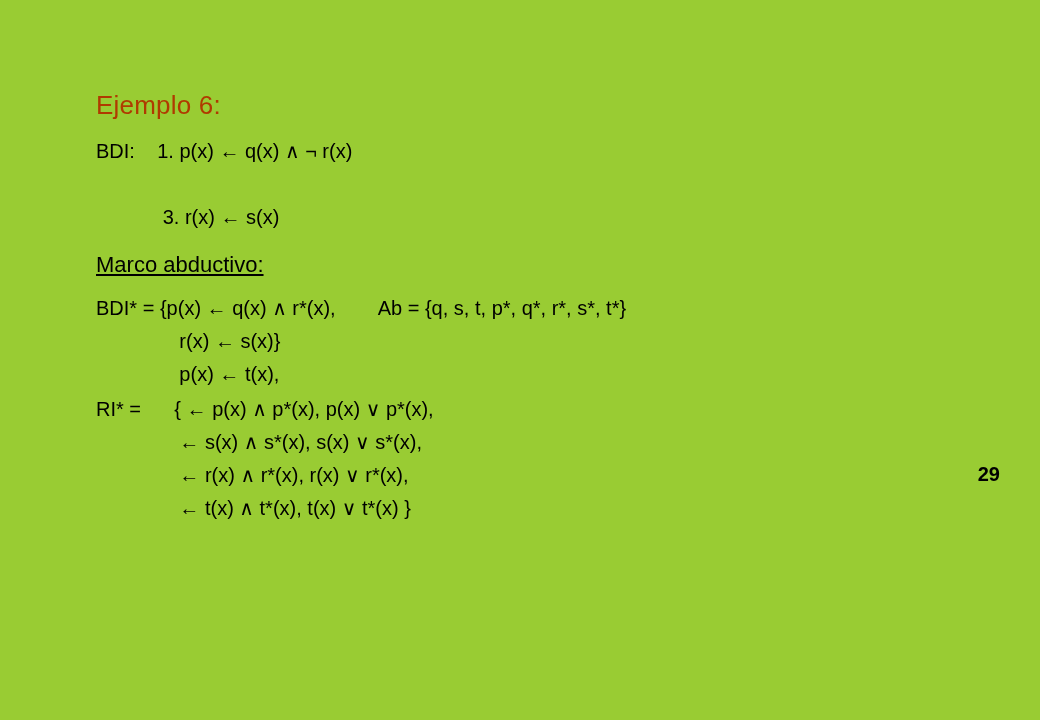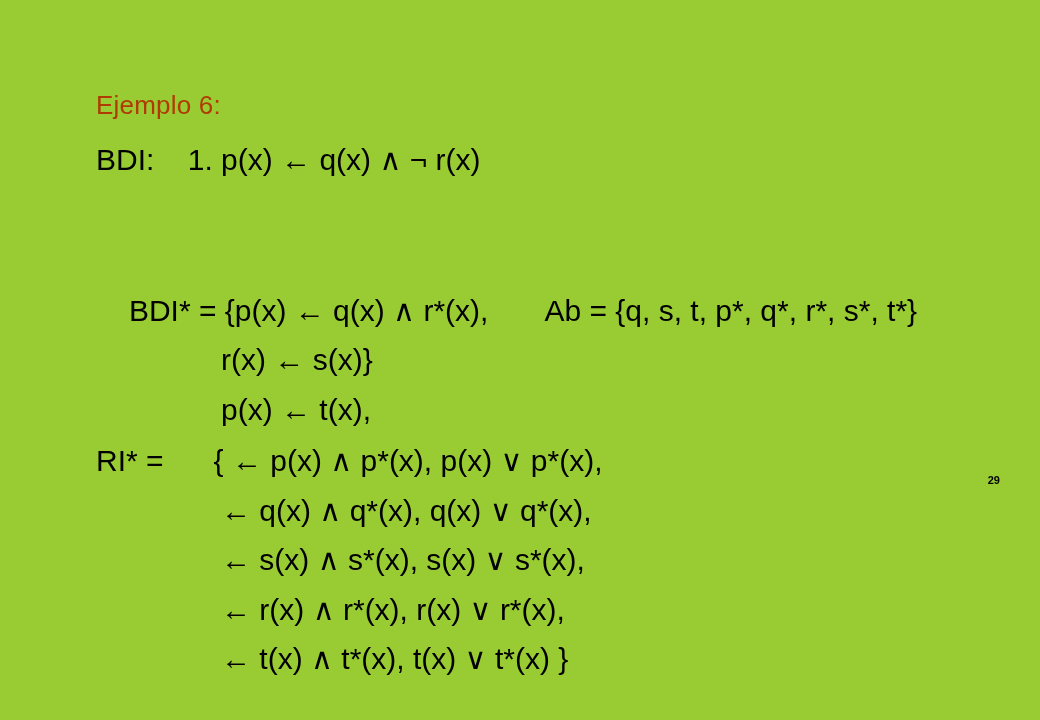--- a/index.html
+++ b/index.html
@@ -19,72 +19,71 @@
     height: 504px;
     padding: 90px 90px 0 96px;
   }
   .title {
     font-size: 26px;
     color: #b03a00;
     margin-bottom: 14px;
     letter-spacing: 0.2px;
   }
   .line {
-    font-size: 30px;
+    font-size: 20px;
     line-height: 1.65;
     white-space: pre;
   }
   .section {
     font-size: 22px;
     text-decoration: underline;
     margin: 18px 0 14px 0;
   }
   .row {
     display: flex;
     align-items: baseline;
-    justify-content: center;
   }
   .col-right {
-    margin-left: 56px;
+    margin-left: 42px;
   }
   .pagenum {
     position: absolute;
     right: 40px;
     bottom: 18px;
-    font-size: 11px;
+    font-size: 20px;
     font-weight: bold;
   }
   .block { margin-bottom: 2px; }
   .sp1 { }
 </style>
 </head>
 <body>
 
 <div class="slide">
 
   <div class="title">Ejemplo 6:</div>
 
   <div class="block">
     <div class="line"><span>BDI:</span><span>    </span><span>1. p(x) ← q(x) ∧ ¬ r(x)</span></div>
     <div class="line"><span>        </span><span>    </span></div>
-    <div class="line"><span>        </span><span>    </span></div>
+    <div class="line"><span>        </span><span>    </span><span>3. r(x) ← s(x)</span></div>
   </div>
 
+  <div class="section">Marco abductivo:</div>
 
   <div class="block">
     <div class="row">
       <div class="line">BDI* = {p(x) ← q(x) ∧ r*(x),</div>
       <div class="line col-right">Ab = {q, s, t, p*, q*, r*, s*, t*}</div>
     </div>
     <div class="line"><span>               </span><span>r(x) ← s(x)}</span></div>
     <div class="line"><span>               </span><span>p(x) ← t(x),</span></div>
   </div>
 
   <div class="block sp1">
     <div class="line">RI* =      { ← p(x) ∧ p*(x), p(x) ∨ p*(x),</div>
-    <div class="line"><span>               </span><span>← q(x) ∧ q*(x), q(x) ∨ q*(x),</span></div>
     <div class="line"><span>               </span><span>← s(x) ∧ s*(x), s(x) ∨ s*(x),</span></div>
     <div class="line"><span>               </span><span>← r(x) ∧ r*(x), r(x) ∨ r*(x),</span></div>
     <div class="line"><span>               </span><span>← t(x) ∧ t*(x), t(x) ∨ t*(x) }</span></div>
   </div>
 
   <div class="pagenum">29</div>
 </div>
 
 </body></html>

